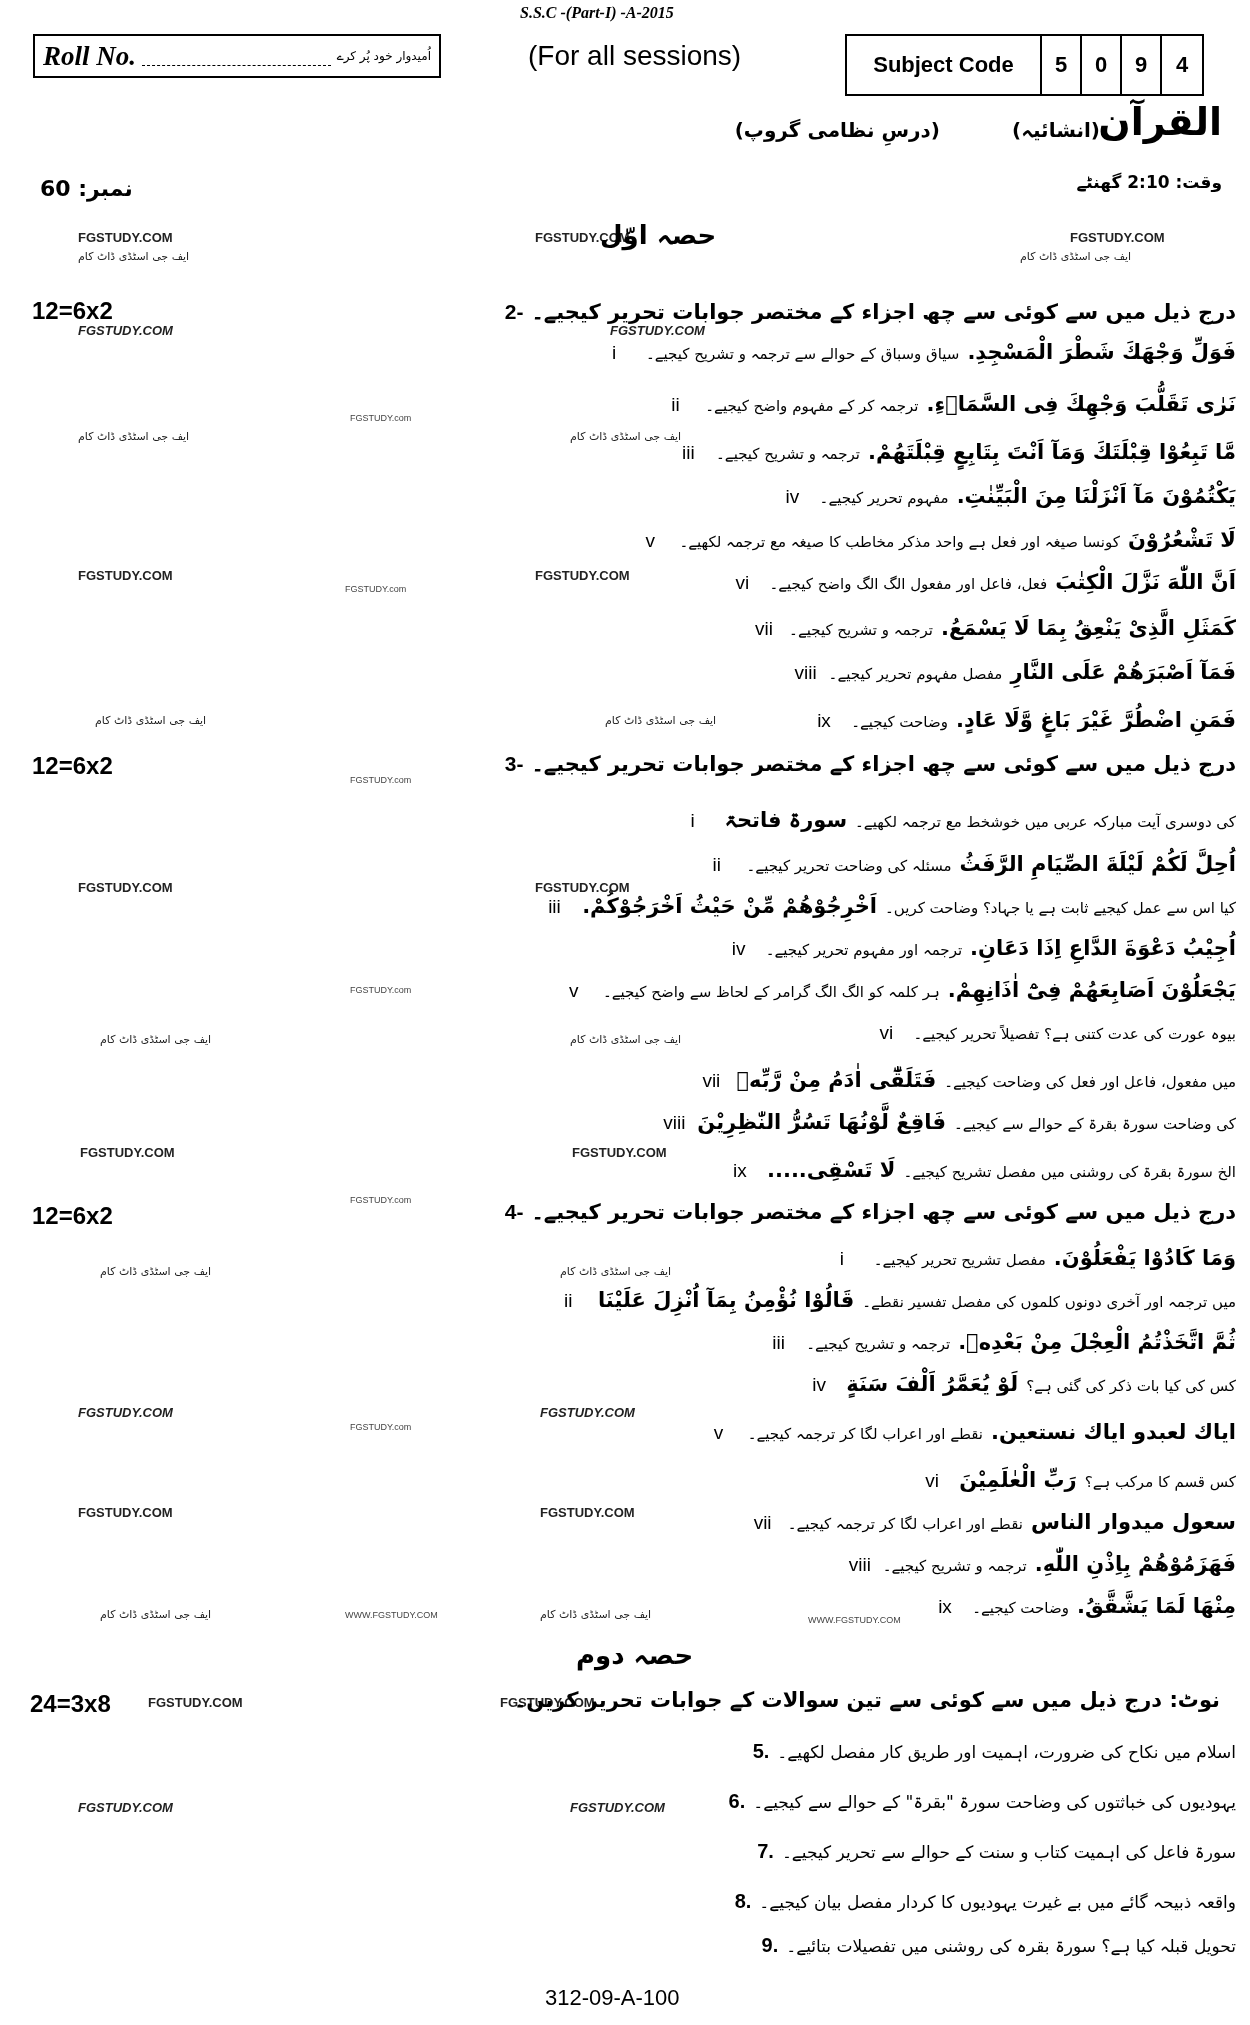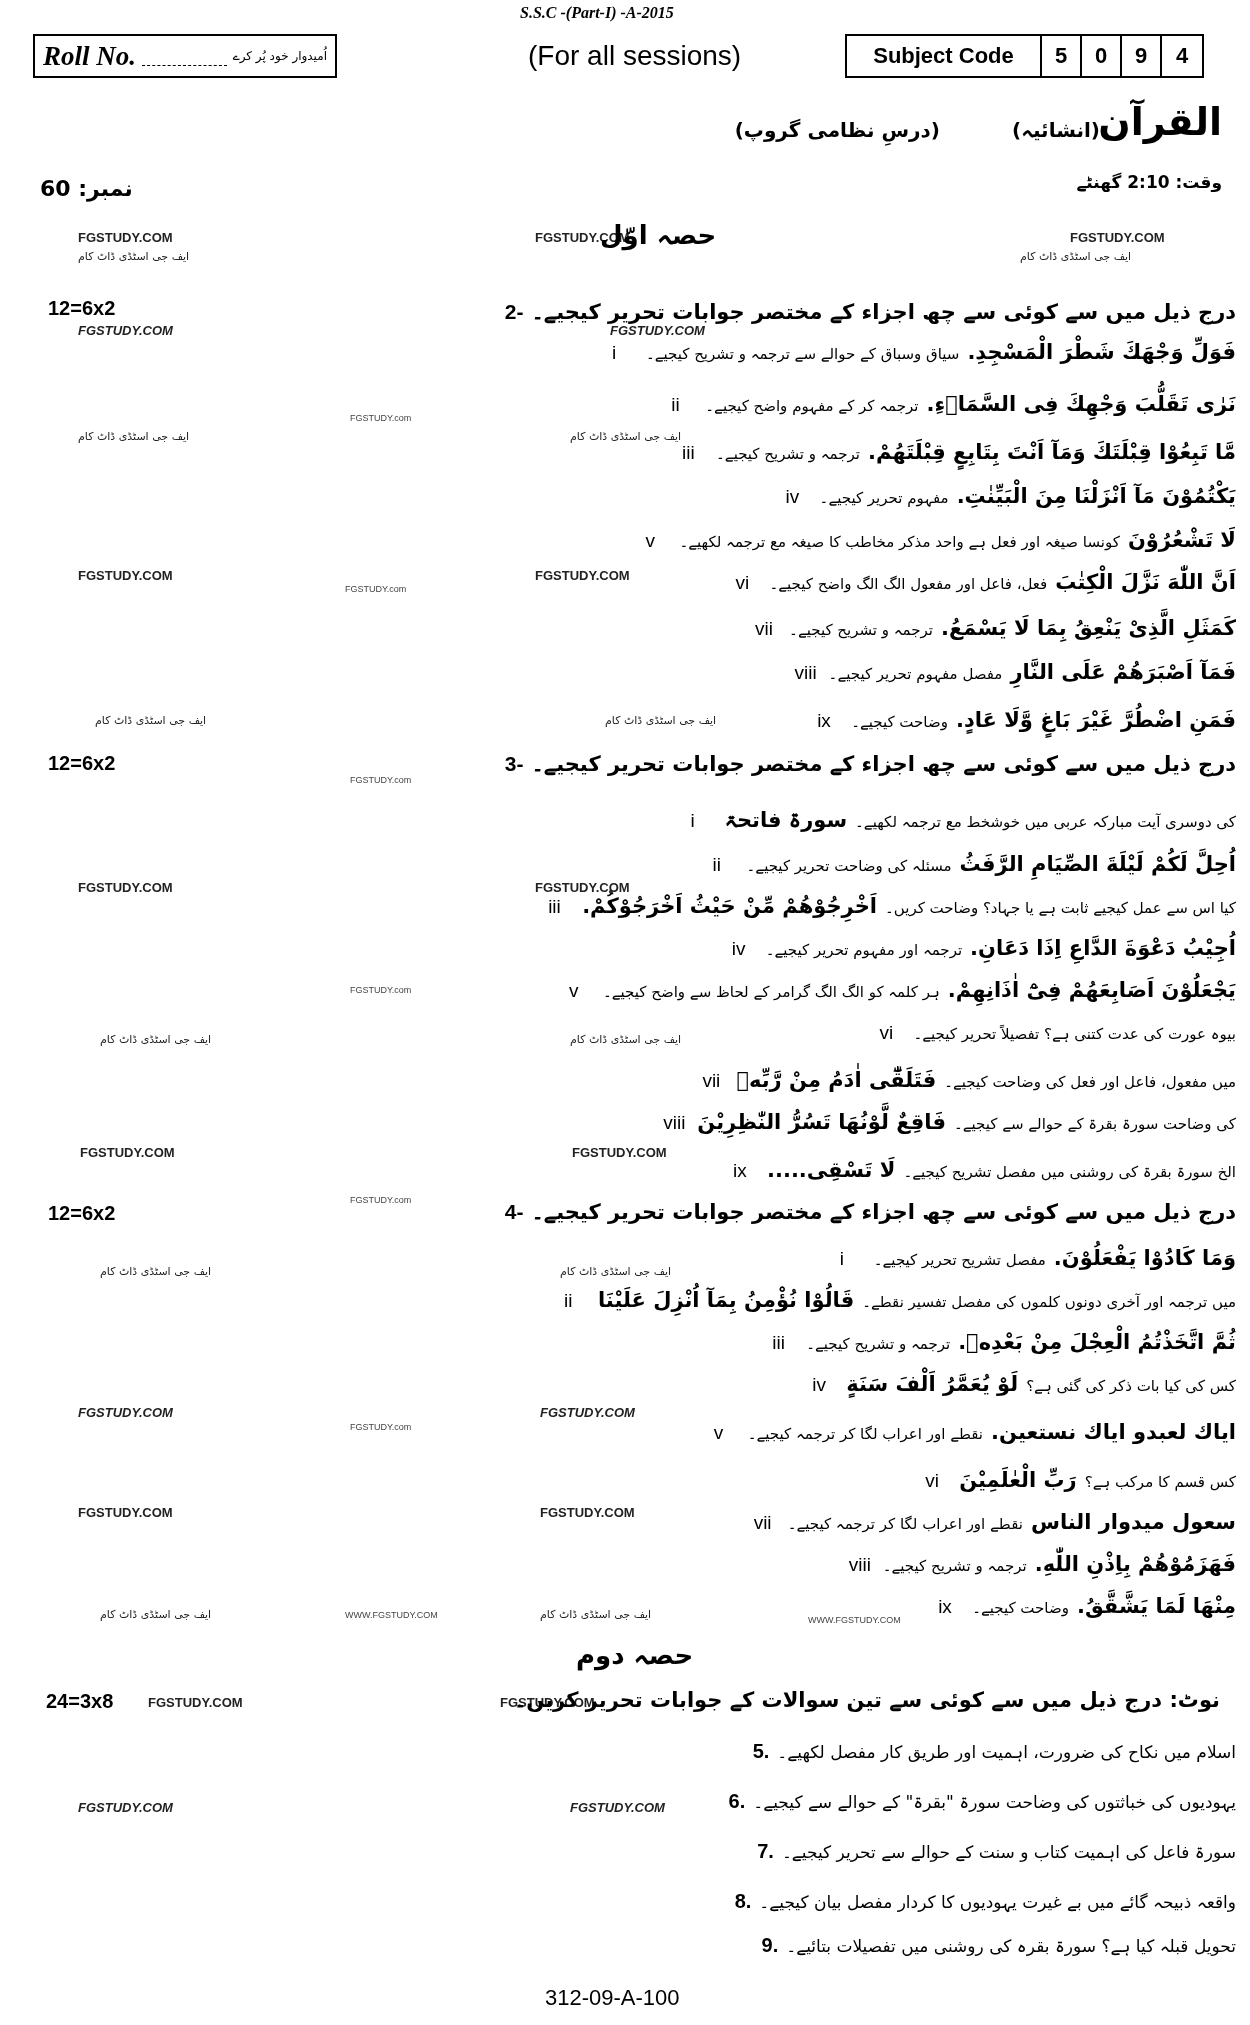--- a/index.html
+++ b/index.html
@@ -1,43 +1,43 @@
 <!DOCTYPE html>
 <html><head>
 <meta charset="utf-8">
 <style>
   * { box-sizing: border-box; margin: 0; padding: 0; }
   html, body { width: 1250px; height: 2025px; background: #ffffff; color: #000; overflow: hidden; }
   body { position: relative; font-family: "DejaVu Sans", sans-serif; }
   .abs { position: absolute; }
   .urdu { font-family: "DejaVu Sans", sans-serif; direction: rtl; unicode-bidi: plaintext; white-space: nowrap; }
   .hdr-ref { left: 520px; top: 4px; font-family: "Liberation Serif", serif; font-style: italic; font-weight: bold; font-size: 16px; text-align: right; }
-  .rollbox { left: 33px; top: 34px; width: 304px; height: 44px; border: 2px solid #000; display: flex; align-items: center; padding: 0 8px; }
+  .rollbox { left: 33px; top: 34px; width: 408px; height: 44px; border: 2px solid #000; display: flex; align-items: center; padding: 0 8px; }
   .rollbox .lbl { font-family: "Liberation Serif", serif; font-weight: bold; font-style: italic; font-size: 27px; }
   .rollbox .line { flex: 1; border-bottom: 1.5px dashed #000; margin: 0 6px; height: 20px; }
   .rollbox .ur { font-size: 12px; }
   .sessions { left: 528px; top: 40px; font-family: "Liberation Sans", sans-serif; font-weight: normal; font-size: 28px; }
-  .subj { left: 845px; top: 34px; display: flex; border: 2px solid #000; height: 44px; }
+  .subj { left: 845px; top: 34px; display: flex; border: 2px solid #000; height: 62px; }
   .subj div { border-right: 2px solid #000; display: flex; align-items: center; justify-content: center; font-family: "Liberation Sans", sans-serif; font-weight: bold; font-size: 22px; }
   .subj div:last-child { border-right: none; }
   .subj .lab { width: 195px; }
   .subj .dg { width: 40px; }
   .title { right: 28px; top: 100px; font-size: 38px; font-weight: bold; }
   .sub1 { right: 150px; top: 118px; font-size: 20px; font-weight: bold; }
   .sub2 { right: 310px; top: 118px; font-size: 20px; font-weight: bold; }
   .time { right: 28px; top: 172px; font-size: 17px; font-weight: bold; }
   .marks { left: 40px; top: 176px; font-size: 22px; font-weight: bold; }
   .wm { font-family: "Liberation Sans", sans-serif; font-weight: bold; font-size: 13px; color: #222; white-space: nowrap; }
   .wm.sm { font-weight: normal; font-size: 9px; color: #444; }
   .wm.it { font-style: italic; }
   .wmu { font-size: 11px; color: #222; }
   .sec-title { font-size: 26px; font-weight: bold; }
   .qhead { font-size: 21px; font-weight: bold; display: flex; gap: 8px; flex-direction: row-reverse; }
   .qhead .num { font-family: "Liberation Sans", sans-serif; font-weight: bold; direction: ltr; }
-  .score { font-family: "Liberation Sans", sans-serif; font-weight: bold; font-size: 20px; margin-left: 16px; }
+  .score { font-family: "Liberation Sans", sans-serif; font-weight: bold; font-size: 24px; }
   .item { display: flex; flex-direction: row-reverse; align-items: baseline; gap: 8px; font-size: 19px; }
   .item .rn { font-family: "Liberation Sans", sans-serif; font-size: 19px; direction: ltr; min-width: 26px; text-align: left; }
   .item .instr { font-size: 15px; }
   .item .ar { font-size: 21px; font-weight: bold; }
   .lq { display: flex; flex-direction: row-reverse; align-items: baseline; gap: 8px; font-size: 17px; }
   .lq .rn { font-family: "Liberation Sans", sans-serif; font-weight: bold; font-size: 20px; direction: ltr; }
   .footer { left: 545px; top: 1985px; font-family: "Liberation Sans", sans-serif; font-size: 22px; }
 </style>
 </head>
 <body>

